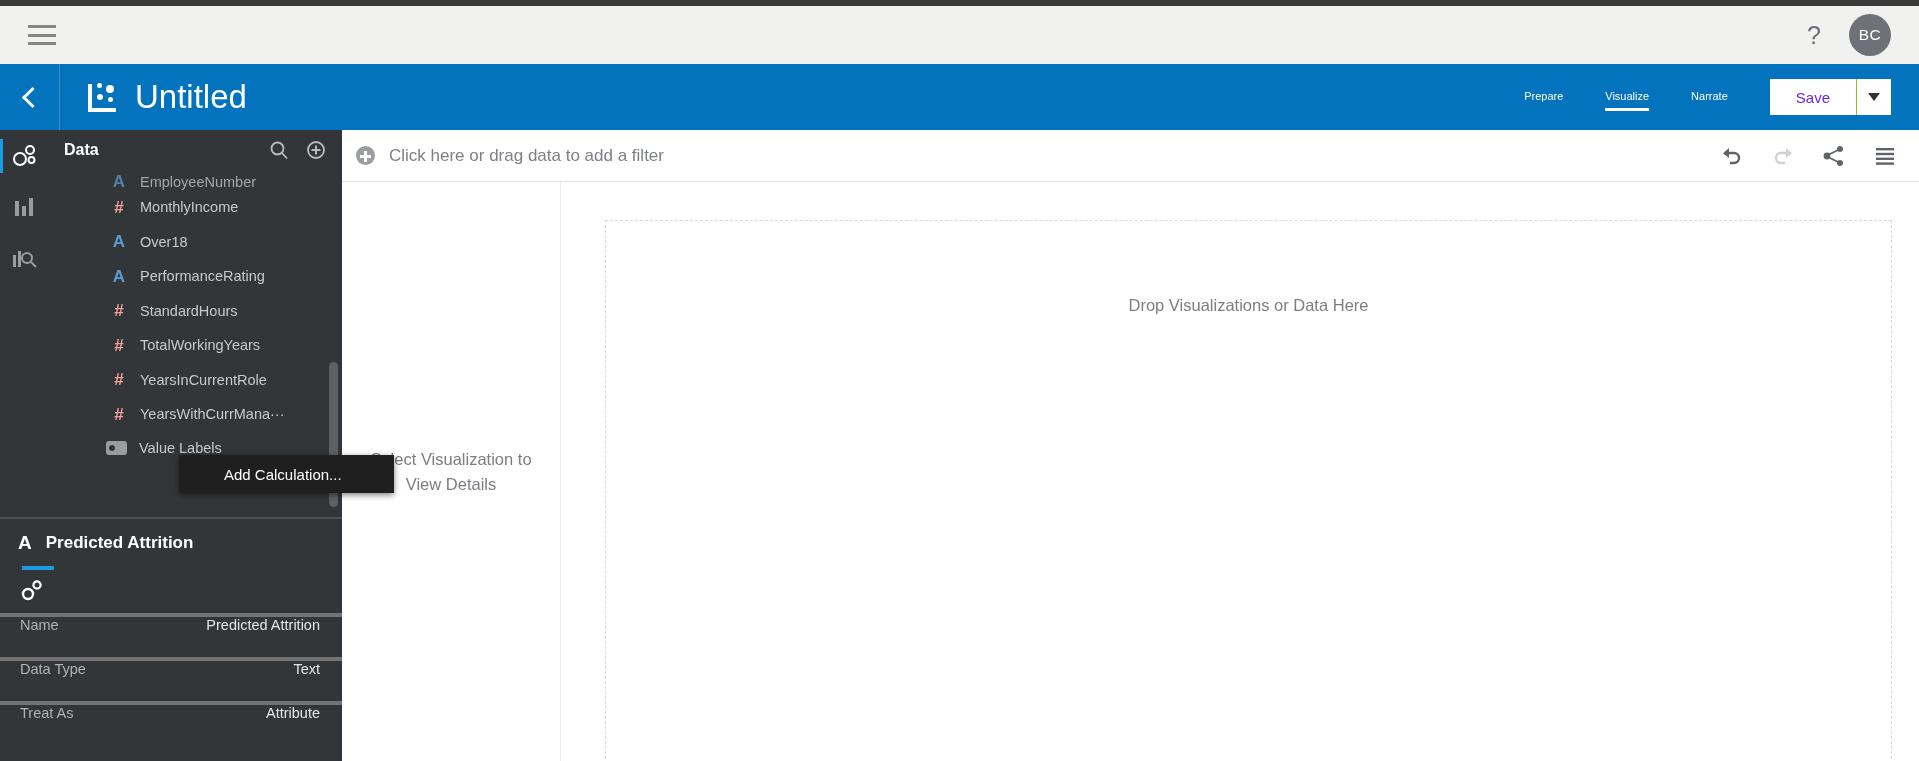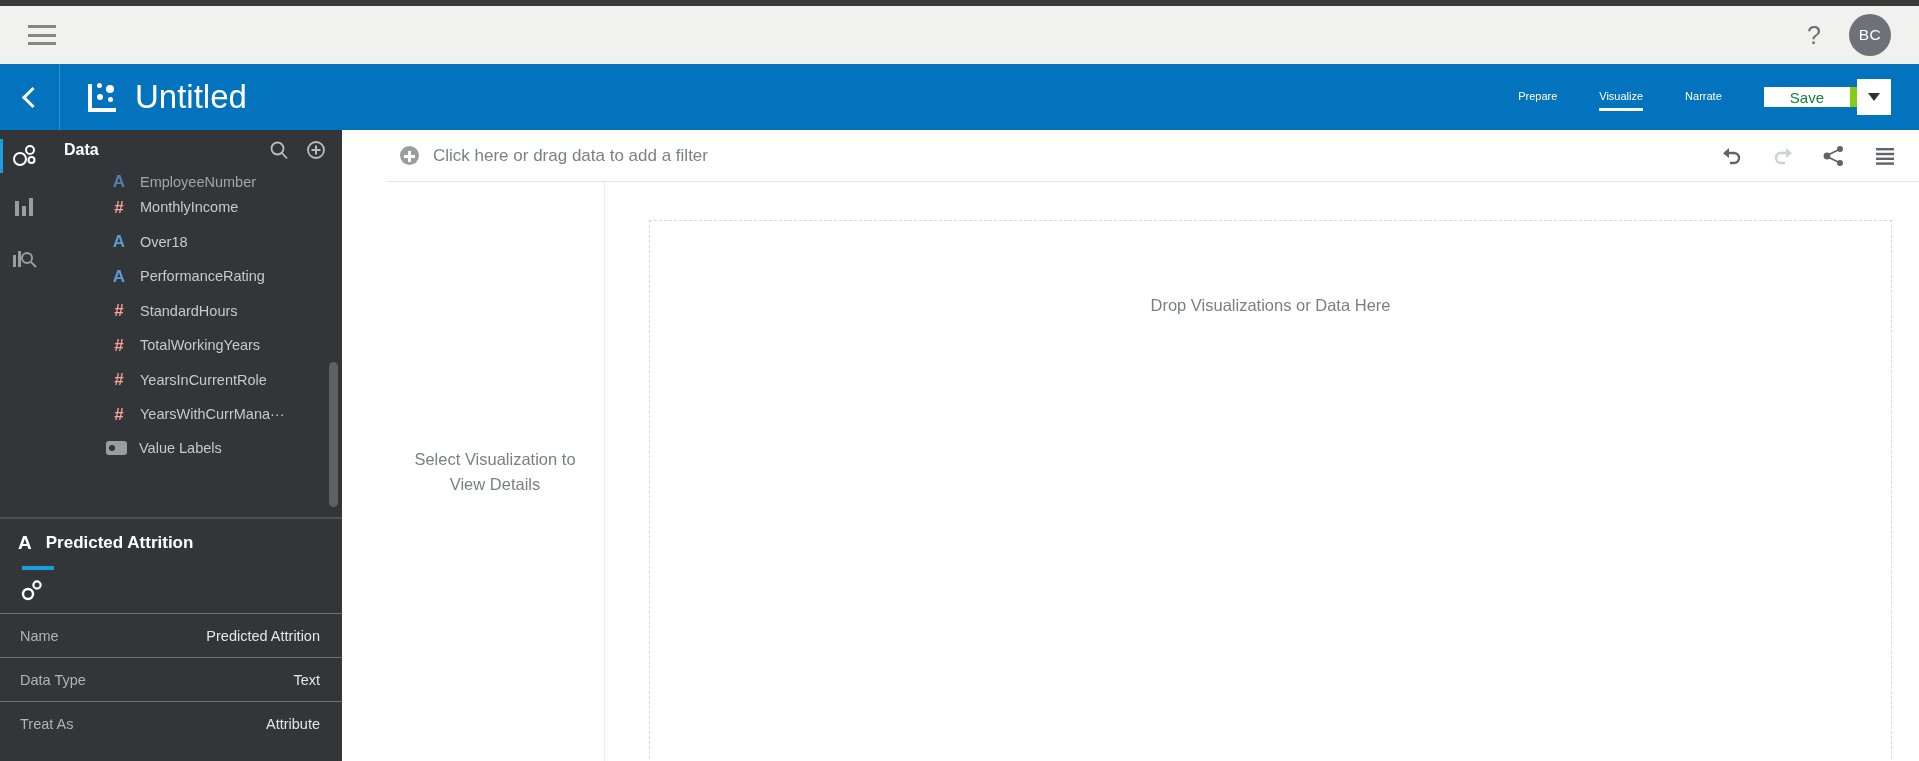--- a/index.html
+++ b/index.html
@@ -67,23 +67,23 @@
   .viz-icon .dot { position: absolute; border-radius: 50%; background: #fff; }
   .proj-title { color: #ffffff; font-size: 33px; margin-left: 15px; font-weight: 400; }
   .proj-right { margin-left: auto; display: flex; align-items: center; margin-right: 28px; }
   .navtab {
     color: #ffffff; font-size: 11px; padding: 6px 0; margin-right: 42px;
     cursor: pointer; border-bottom: 3px solid transparent; text-align: right;
   }
   .navtab.active { border-bottom-color: #ffffff; }
   .savegroup { display: flex; align-items: center; height: 36px; }
   .savebtn {
-    background: #ffffff; color: #15803d; font-size: 15px;
-    padding: 0 26px; height: 20px; display: flex; align-items: center;
-    border-right: 7px solid #84cc16; cursor: pointer;
+    background: #ffffff; color: #6d28d9; font-size: 15px;
+    padding: 0 26px; height: 36px; display: flex; align-items: center;
+    border-right: 1px solid #84cc16; cursor: pointer;
   }
   .savecaret {
     background: #ffffff; width: 34px; height: 36px;
     display: flex; align-items: center; justify-content: center; cursor: pointer;
   }
   .caret-down {
     width: 0; height: 0; border-left: 6px solid transparent; border-right: 6px solid transparent;
     border-top: 8px solid #2f3133;
   }
 
@@ -168,29 +168,29 @@
     position: absolute; left: 0; top: 517px; width: 342px; height: 244px;
     background: #333638; border-top: 2px solid #4d5052;
   }
   .insp-head { display: flex; align-items: center; height: 47px; padding-left: 18px; }
   .insp-a { color: #ffffff; font-size: 19px; font-weight: bold; }
   .insp-title { color: #ffffff; font-size: 17px; font-weight: bold; margin-left: 14px; }
   .insp-tabs { height: 47px; padding-left: 22px; position: relative; }
   .insp-tab-underline { position: absolute; left: 22px; top: 0; width: 32px; height: 4px; background: #1a9ee0; }
   .gears { position: absolute; left: 20px; top: 12px; }
   .insp-row {
-    height: 44px; display: flex; align-items: center; justify-content: space-between;
-    padding: 0 22px 0 20px; border-top: 1px solid #737373;
+    height: 44px; display: flex; justify-content: space-between;
+    padding: 0 22px 0 20px; border-top: 4px solid #737373;
   }
   .insp-key { color: #b0b3b5; font-size: 14.5px; }
   .insp-val { color: #e3e5e7; font-size: 14.5px; }
 
   
   .mainarea {
-    position: absolute; left: 342px; top: 130px; width: 1577px; height: 631px; background: #ffffff; padding-left: 44px;
+    position: absolute; left: 342px; top: 130px; width: 1577px; height: 631px; background: #ffffff;
   }
   .filterbar {
     height: 52px; display: flex; align-items: center; border-bottom: 1px solid #e4e4e4;
     padding-left: 14px;
   }
   .plus-circle {
     width: 19px; height: 19px; border-radius: 50%; background: #9b9ea1; position: relative; cursor: pointer;
   }
   .plus-circle::before, .plus-circle::after {
     content: ""; position: absolute; background: #ffffff;
@@ -338,20 +338,23 @@
 
       <div class="folder-row" style="padding-left:50px">
         <span class="tag-ic"></span>
         <span class="field-label" style="margin-left:12px">Value Labels</span>
       </div>
     </div>
 
     <div class="scrollthumb" style="top:232px; height:145px;"></div>
   </div>
 
+  <div class="ctxmenu">
+    <div class="ctxitem">Add Calculation...</div>
+  </div>
 
   <div class="inspector">
     <div class="insp-head">
       <span class="insp-a">A</span>
       <span class="insp-title">Predicted Attrition</span>
     </div>
     <div class="insp-tabs">
       <span class="insp-tab-underline"></span>
       <svg class="gears" width="26" height="24" viewBox="0 0 26 24" style="cursor:pointer">
         <circle cx="8" cy="16" r="5" fill="none" stroke="#ffffff" stroke-width="2.4"></circle>

